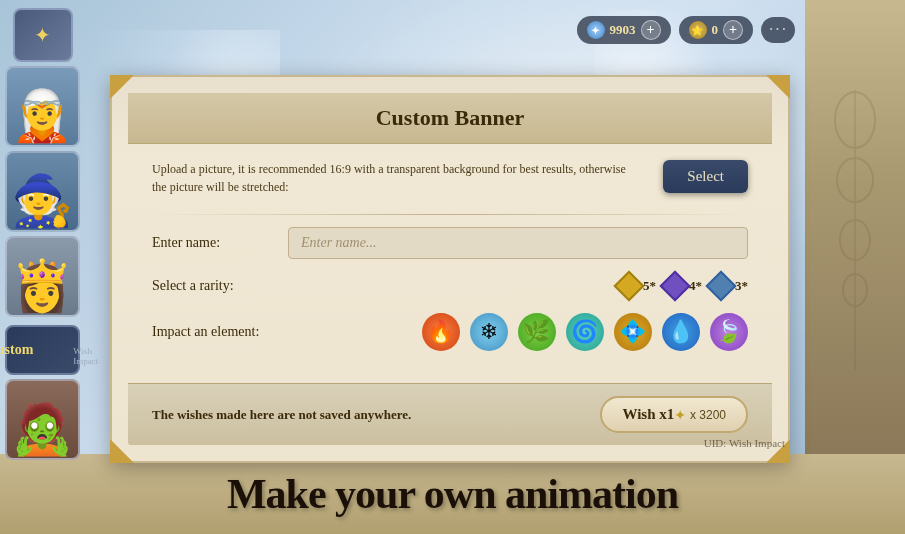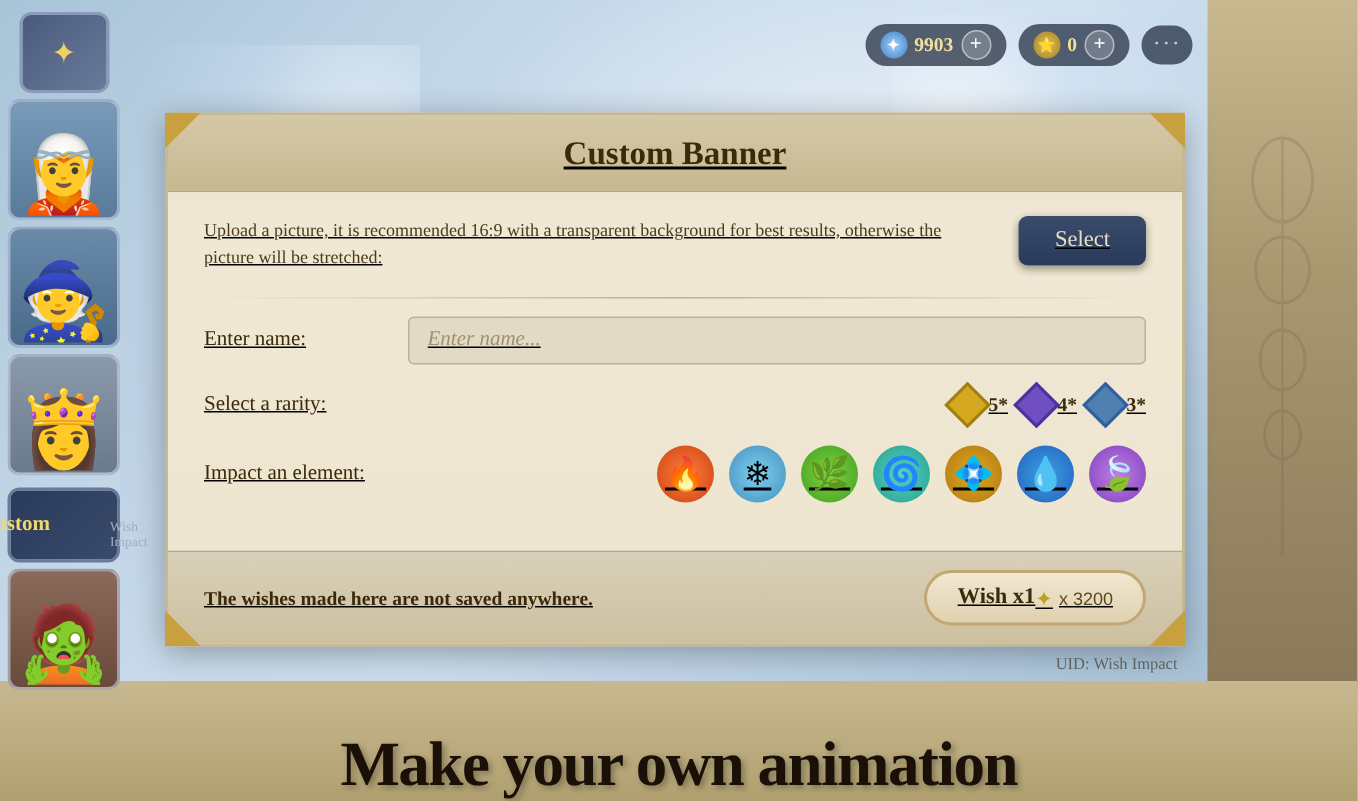--- a/index.html
+++ b/index.html
@@ -227,23 +227,22 @@
     
     .dialog {
       position: absolute;
       top: 75px;
       left: 110px;
       right: 115px;
       background: linear-gradient(to bottom, #e8e0cc 0%, #f0e8d4 20%, #ede5d0 100%);
       border-radius: 4px;
       border: 2px solid #c8b890;
       z-index: 15;
-      padding: 0;
+      padding: 16px;
       box-shadow: 0 4px 20px rgba(0,0,0,0.3);
-      text-decoration: underline;
     }
 
     .dialog-corner {
       position: absolute;
       width: 24px;
       height: 24px;
       background: #c8a040;
       clip-path: polygon(0 0, 100% 0, 100% 100%);
     }
     .dialog-corner.tl { top: -2px; left: -2px; transform: rotate(0deg); clip-path: polygon(0 0, 100% 0, 0 100%); }
@@ -450,21 +449,21 @@
 
     
     .bottom-title {
       position: absolute;
       bottom: 0;
       left: 0;
       right: 0;
       height: 80px;
       background: linear-gradient(to bottom, #c8b890, #b0a070);
       display: flex;
-      align-items: flex-end;
+      align-items: center;
       justify-content: center;
       z-index: 5;
     }
 
     .bottom-title-text {
       font-size: 42px;
       font-weight: 900;
       font-family: 'Georgia', serif;
       color: #1a1008;
       text-shadow: 2px 2px 4px rgba(0,0,0,0.3);

